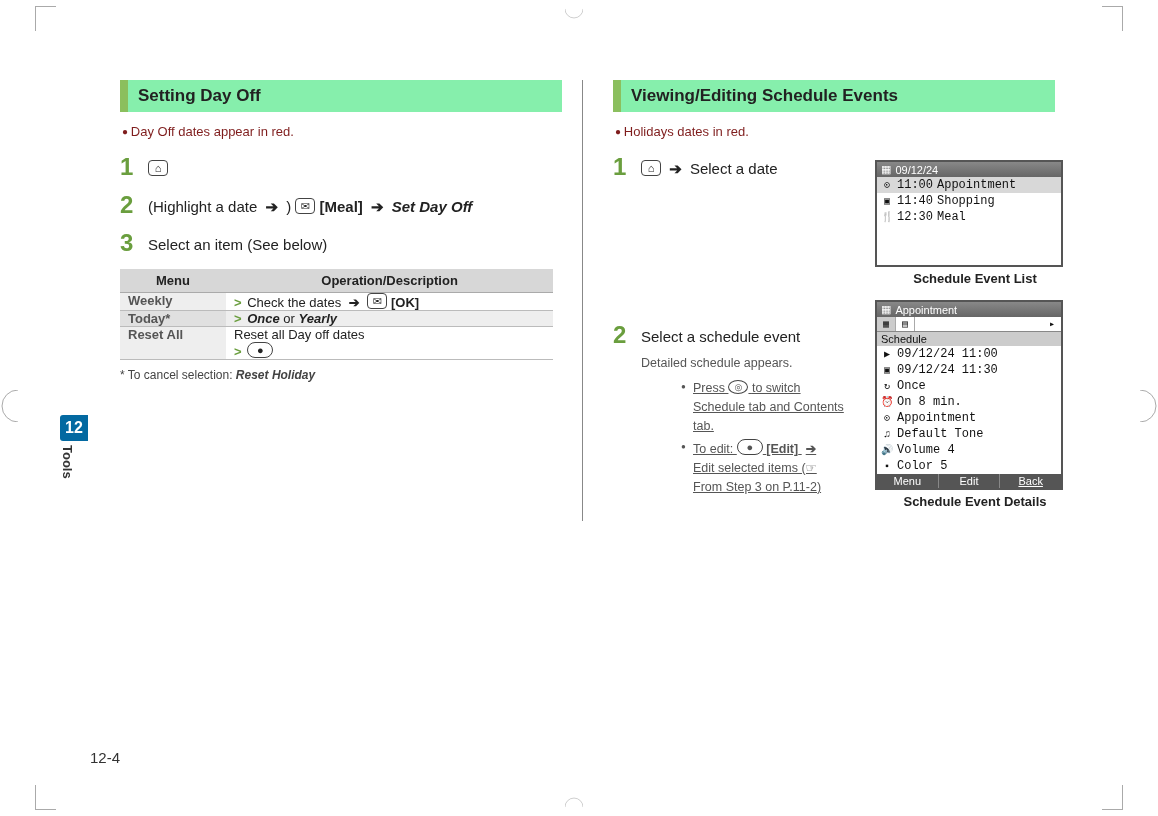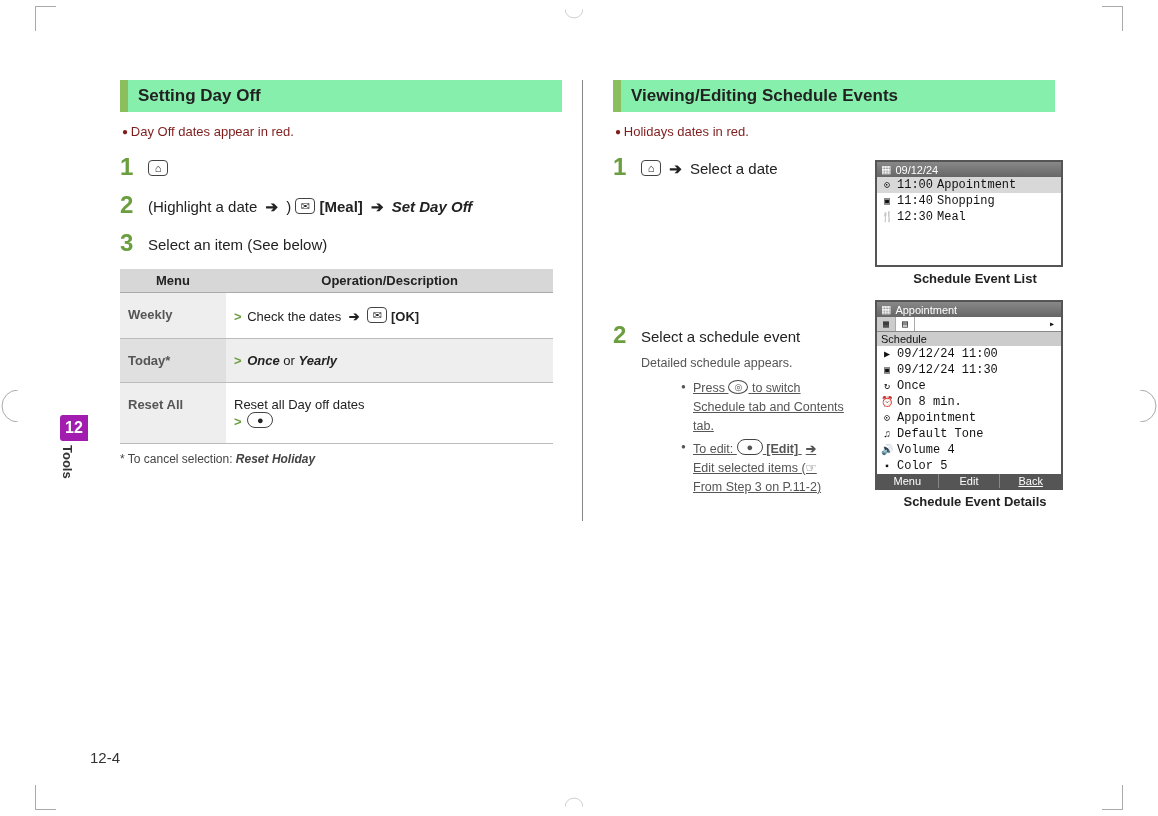--- a/index.html
+++ b/index.html
@@ -88,38 +88,38 @@
     margin-top: 6px;
   }
   table.optable th {
     background: #d7d7d7;
     font-weight: bold;
     padding: 4px 8px;
     text-align: center;
     border-bottom: 1px solid #aaa;
   }
   table.optable td {
-    padding: 14px 8px;
+    padding: 0 8px;
     border-bottom: 1px solid #bbb;
     vertical-align: top;
   }
   table.optable tr.alt td { background: #eee; }
   table.optable td.item { font-weight: bold; color:#555; width: 90px; background:#eee;}
   table.optable tr.alt td.item { background:#e0e0e0;}
   .chev { color: #6a9e3e; font-weight: bold; padding-right:2px;}
   .footnote { font-size: 12px; color: #444; margin-top: 8px; }
   .side-tab {
     position: absolute;
     left: -30px;
     top: 335px;
     width: 28px;
     text-align: center;
   }
   .side-tab .num {
-    background: #a21caf;
+    background: #0369a1;
     color: #fff;
     font-weight: bold;
     font-size: 16px;
     padding: 4px 2px;
     border-radius: 3px 0 0 3px;
   }
   .side-tab .label {
     writing-mode: vertical-rl;
     font-weight: bold;
     font-size: 13px;

